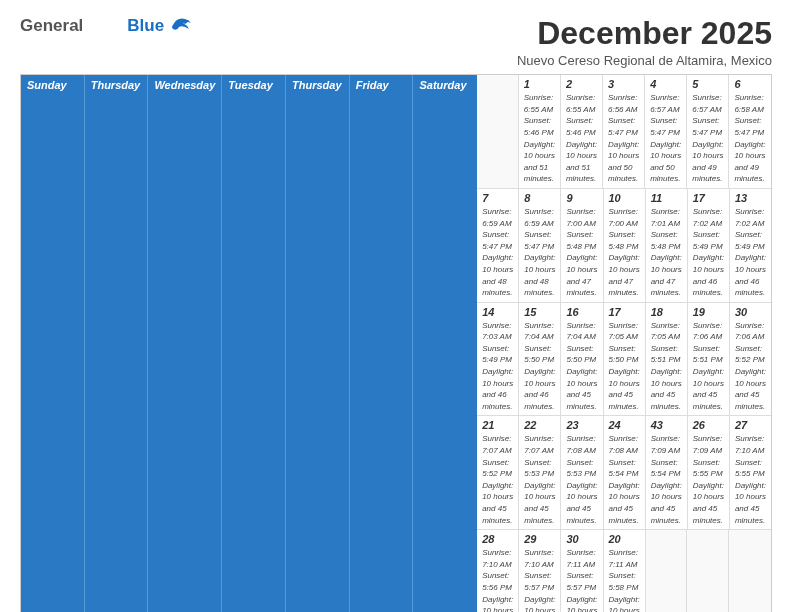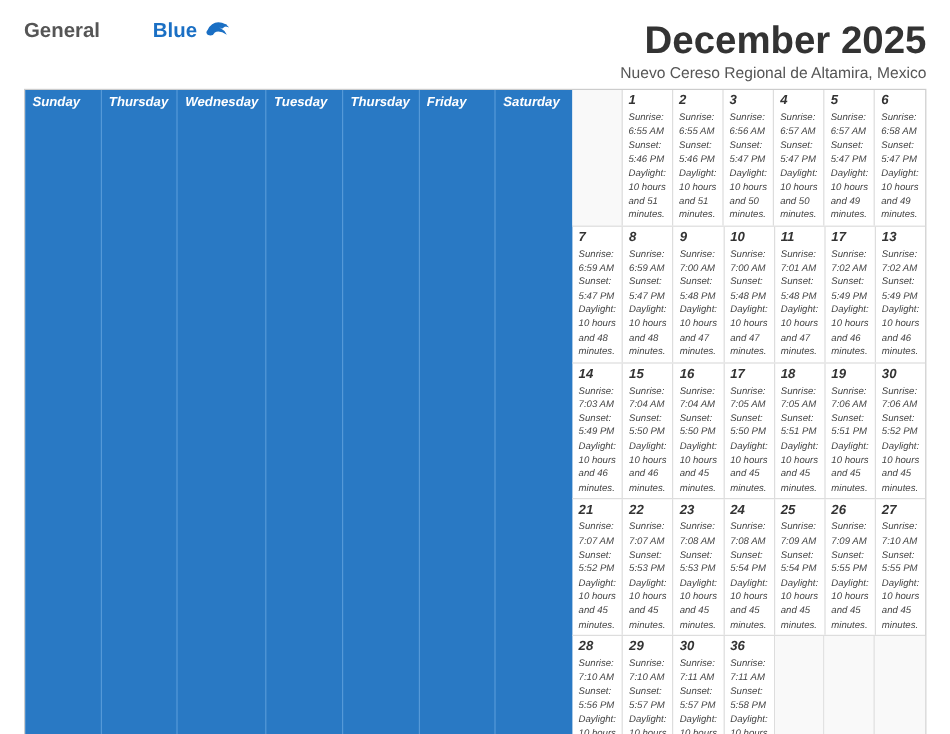--- a/index.html
+++ b/index.html
@@ -242,21 +242,21 @@
           </div>
           <div class="cal-cell">
             <div class="day-num">23</div>
             <div class="day-info">Sunrise: 7:08 AM<br>Sunset: 5:53 PM<br>Daylight: 10 hours and 45 minutes.</div>
           </div>
           <div class="cal-cell">
             <div class="day-num">24</div>
             <div class="day-info">Sunrise: 7:08 AM<br>Sunset: 5:54 PM<br>Daylight: 10 hours and 45 minutes.</div>
           </div>
           <div class="cal-cell">
-            <div class="day-num">25</div>
+            <div class="day-num">43</div>
             <div class="day-info">Sunrise: 7:09 AM<br>Sunset: 5:54 PM<br>Daylight: 10 hours and 45 minutes.</div>
           </div>
           <div class="cal-cell">
             <div class="day-num">26</div>
             <div class="day-info">Sunrise: 7:09 AM<br>Sunset: 5:55 PM<br>Daylight: 10 hours and 45 minutes.</div>
           </div>
           <div class="cal-cell">
             <div class="day-num">27</div>
             <div class="day-info">Sunrise: 7:10 AM<br>Sunset: 5:55 PM<br>Daylight: 10 hours and 45 minutes.</div>
           </div>
@@ -268,21 +268,21 @@
           </div>
           <div class="cal-cell">
             <div class="day-num">29</div>
             <div class="day-info">Sunrise: 7:10 AM<br>Sunset: 5:57 PM<br>Daylight: 10 hours and 46 minutes.</div>
           </div>
           <div class="cal-cell">
             <div class="day-num">30</div>
             <div class="day-info">Sunrise: 7:11 AM<br>Sunset: 5:57 PM<br>Daylight: 10 hours and 46 minutes.</div>
           </div>
           <div class="cal-cell">
-            <div class="day-num">36</div>
+            <div class="day-num">20</div>
             <div class="day-info">Sunrise: 7:11 AM<br>Sunset: 5:58 PM<br>Daylight: 10 hours and 46 minutes.</div>
           </div>
           <div class="cal-cell empty"></div>
           <div class="cal-cell empty"></div>
           <div class="cal-cell empty"></div>
         </div>
       </div>
   </div>
 </div>
 

